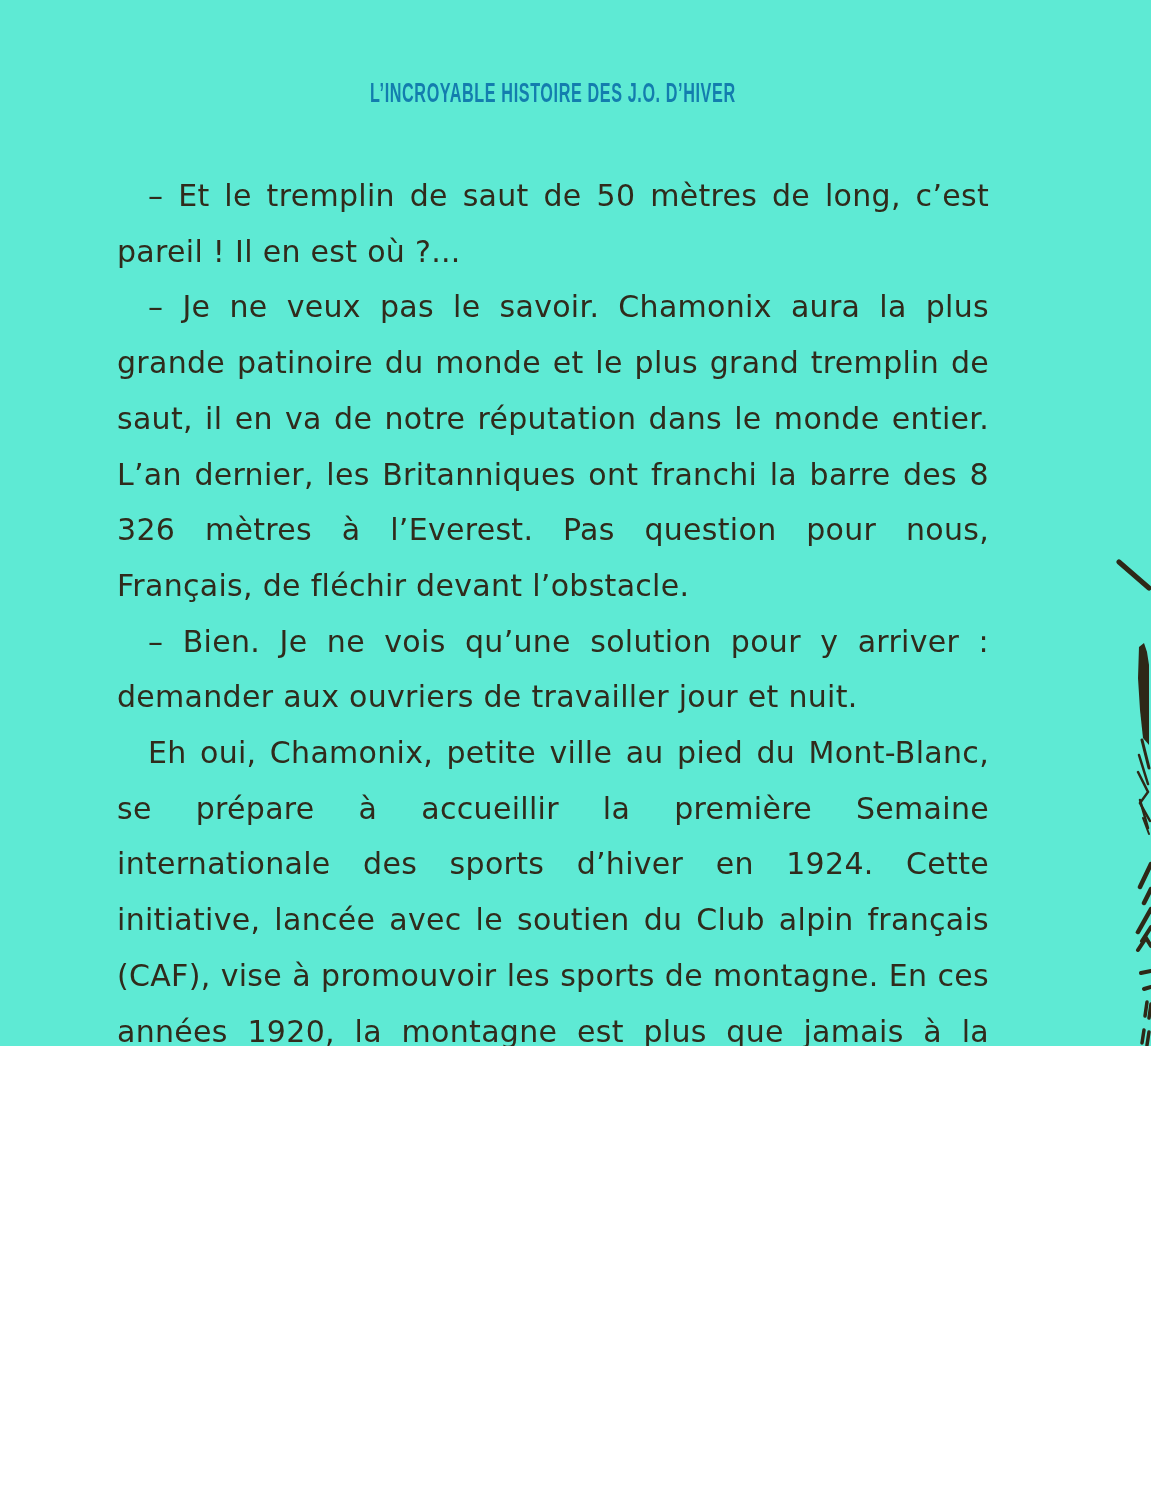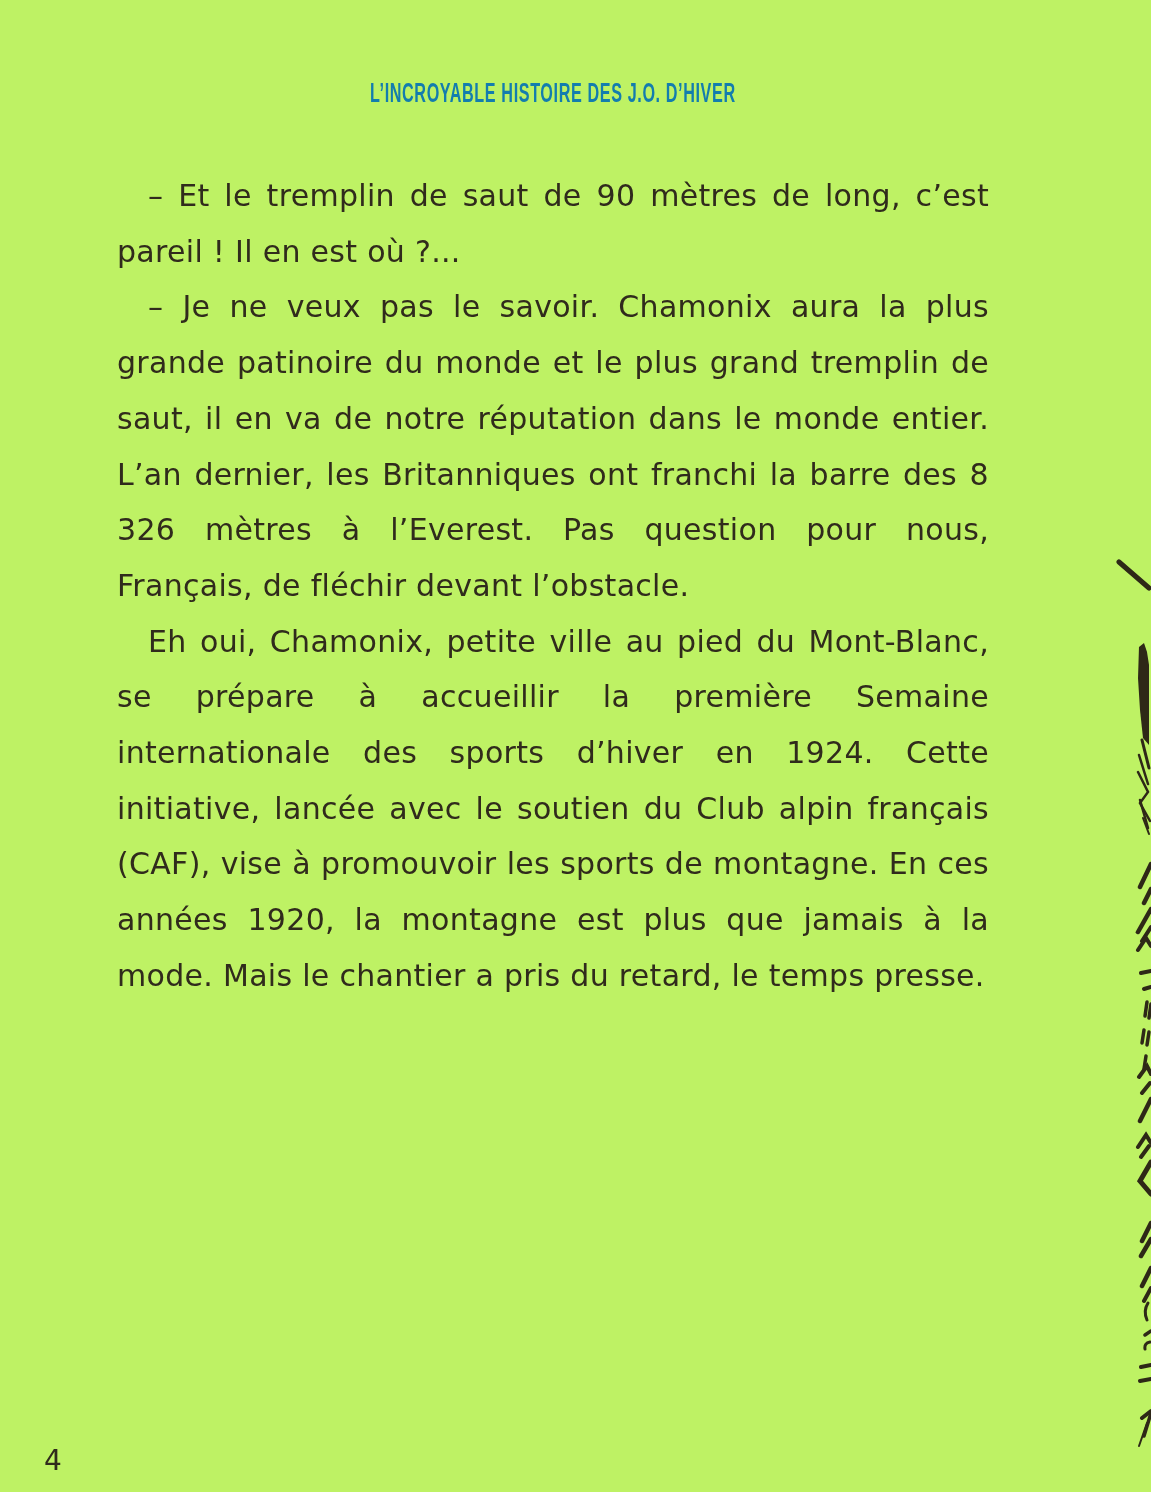--- a/index.html
+++ b/index.html
@@ -3,22 +3,22 @@
 <meta charset="utf-8">
 <style>
   html, body {
     margin: 0;
     padding: 0;
     background: #ffffff;
   }
   .page {
     position: relative;
     width: 1151px;
-    height: 1492px;
-    background: #bef264;
+    height: 1046px;
+    background: #5eead4;
     overflow: hidden;
     font-family: "DejaVu Sans", sans-serif;
   }
   .running-header {
     position: absolute;
     top: 78px;
     left: 117px;
     width: 872px;
     text-align: center;
     white-space: nowrap;
@@ -66,22 +66,23 @@
 </head>
 <body>
 
 <div class="page">
 
   <div class="running-header">
     <span class="hdr-text">L’INCROYABLE HISTOIRE DES J.O. D’HIVER</span>
   </div>
 
   <div class="body-column">
-    <p>– Et le tremplin de saut de 90 mètres de long, c’est pareil ! Il en est où ?...</p>
+    <p>– Et le tremplin de saut de 50 mètres de long, c’est pareil ! Il en est où ?...</p>
     <p>– Je ne veux pas le savoir. Chamonix aura la plus grande patinoire du monde et le plus grand tremplin de saut, il en va de notre réputation dans le monde entier. L’an dernier, les Britanniques ont franchi la barre des 8 326 mètres à l’Everest. Pas question pour nous, Français, de fléchir devant l’obstacle.</p>
+    <p>– Bien. Je ne vois qu’une solution pour y arriver : demander aux ouvriers de travailler jour et nuit.</p>
     <p>Eh oui, Chamonix, petite ville au pied du Mont-Blanc, se prépare à accueillir la première Semaine internationale des sports d’hiver en 1924. Cette initiative, lancée avec le soutien du Club alpin français (CAF), vise à promouvoir les sports de montagne. En ces années 1920, la montagne est plus que jamais à la mode. Mais le chantier a pris du retard, le temps presse.</p>
   </div>
 
   <div class="page-number">4</div>
 
   <svg class="edge-art" viewBox="0 0 40 952" xmlns="http://www.w3.org/2000/svg" fill="none" stroke="#2e2817" stroke-linecap="round">
 
     <line x1="8" y1="22" x2="38" y2="48" stroke-width="5"></line>
 
     <polygon points="28,107 33,103 36,112 38,125 38,205 32,198 29,170 27,138" fill="#2e2817" stroke="none"></polygon>

